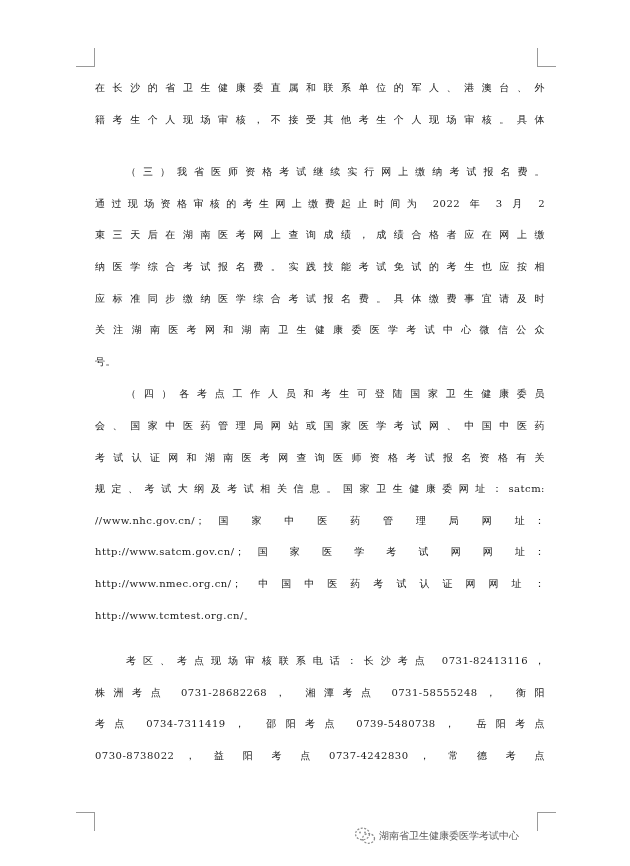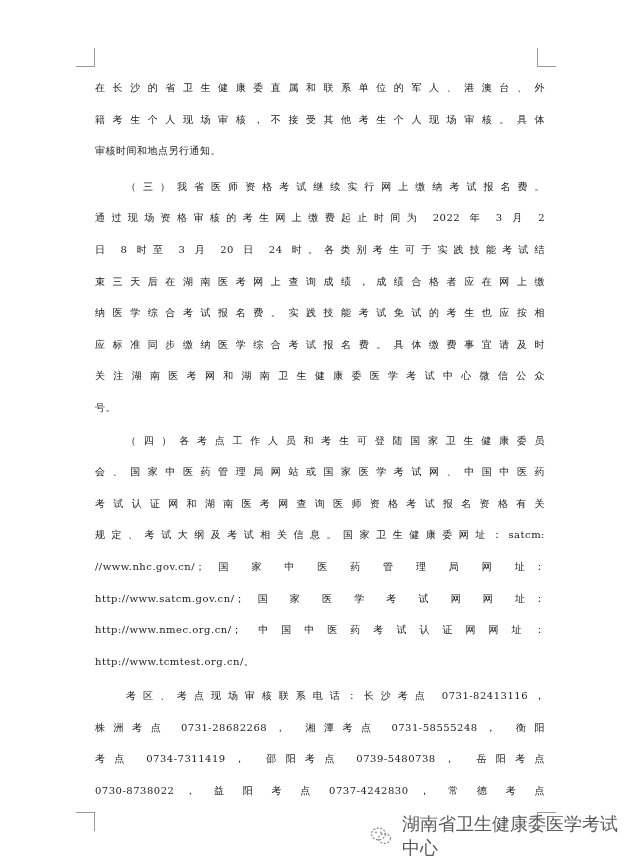--- a/index.html
+++ b/index.html
@@ -13,65 +13,63 @@
   .c-bl { left: 76px; top: 812px; border-right-width: 1px; border-top-width: 1px; }
   .c-br { left: 537px; top: 812px; border-left-width: 1px; border-top-width: 1px; }
   .page { position: absolute; left: 95px; top: 72px; width: 450px; }
   .line {
     height: 31.6px; line-height: 31.6px; font-size: 10px; white-space: nowrap;
     text-align: justify; text-align-last: justify; letter-spacing: 0.5px; overflow: visible;
   }
   .line.last { text-align-last: left; }
   .line.indent { padding-left: 31px; }
   .watermark {
-    position: absolute; left: 370px; top: 824px; height: 24px;
-    display: flex; align-items: center; gap: 10px;
-    font-family: "DejaVu Sans", "Liberation Sans", sans-serif; font-size: 18px; color: #5a5a5a;
+    position: absolute; left: 354px; top: 824px; height: 24px;
+    display: flex; align-items: center; gap: 3px;
+    font-family: "DejaVu Sans", "Liberation Sans", sans-serif; font-size: 10px; color: #5a5a5a;
   }
   .wm-icon { width: 22px; height: 20px; display: inline-block; }
 </style>
 </head>
 <body>
 
 <div class="corner c-tl"></div>
 <div class="corner c-tr"></div>
 <div class="corner c-bl"></div>
 <div class="corner c-br"></div>
 
 <div class="page">
 
   <div>
     <div class="line">在长沙的省卫生健康委直属和联系单位的军人、港澳台、外</div>
     <div class="line">籍考生个人现场审核，不接受其他考生个人现场审核。具体</div>
-    <div class="line last">审核时间和地点另行通知。</div>
   </div>
 
-  <div style="margin-top:4px;">
+  <div style="margin-top:21px;">
     <div class="line indent">（三）我省医师资格考试继续实行网上缴纳考试报名费。</div>
     <div class="line">通过现场资格审核的考生网上缴费起止时间为 2022 年 3 月 2</div>
-    <div class="line">日 8 时至 3 月 20 日 24 时。各类别考生可于实践技能考试结</div>
     <div class="line">束三天后在湖南医考网上查询成绩，成绩合格者应在网上缴</div>
     <div class="line">纳医学综合考试报名费。实践技能考试免试的考生也应按相</div>
     <div class="line">应标准同步缴纳医学综合考试报名费。具体缴费事宜请及时</div>
     <div class="line">关注湖南医考网和湖南卫生健康委医学考试中心微信公众</div>
     <div class="line last">号。</div>
   </div>
 
   <div style="margin-top:1px;">
     <div class="line indent">（四）各考点工作人员和考生可登陆国家卫生健康委员</div>
     <div class="line">会、国家中医药管理局网站或国家医学考试网、中国中医药</div>
     <div class="line">考试认证网和湖南医考网查询医师资格考试报名资格有关</div>
     <div class="line">规定、考试大纲及考试相关信息。国家卫生健康委网址：satcm:</div>
     <div class="line">//www.nhc.gov.cn/； 国 家 中 医 药 管 理 局 网 址：</div>
     <div class="line">http://www.satcm.gov.cn/； 国 家 医 学 考 试 网 网 址：</div>
     <div class="line">http://www.nmec.org.cn/； 中国中医药考试认证网网址：</div>
     <div class="line last">http://www.tcmtest.org.cn/。</div>
   </div>
 
-  <div style="margin-top:3px;">
+  <div style="margin-top:14px;">
     <div class="line indent">考区、考点现场审核联系电话：长沙考点 0731-82413116，</div>
     <div class="line">株洲考点 0731-28682268， 湘潭考点 0731-58555248， 衡阳</div>
     <div class="line">考点 0734-7311419， 邵阳考点 0739-5480738， 岳阳考点</div>
     <div class="line">0730-8738022 ， 益 阳 考 点 0737-4242830 ， 常 德 考 点</div>
   </div>
 </div>
 
 <div class="watermark">
   <span class="wm-icon">
     <svg width="22" height="20" viewBox="0 0 22 20">

